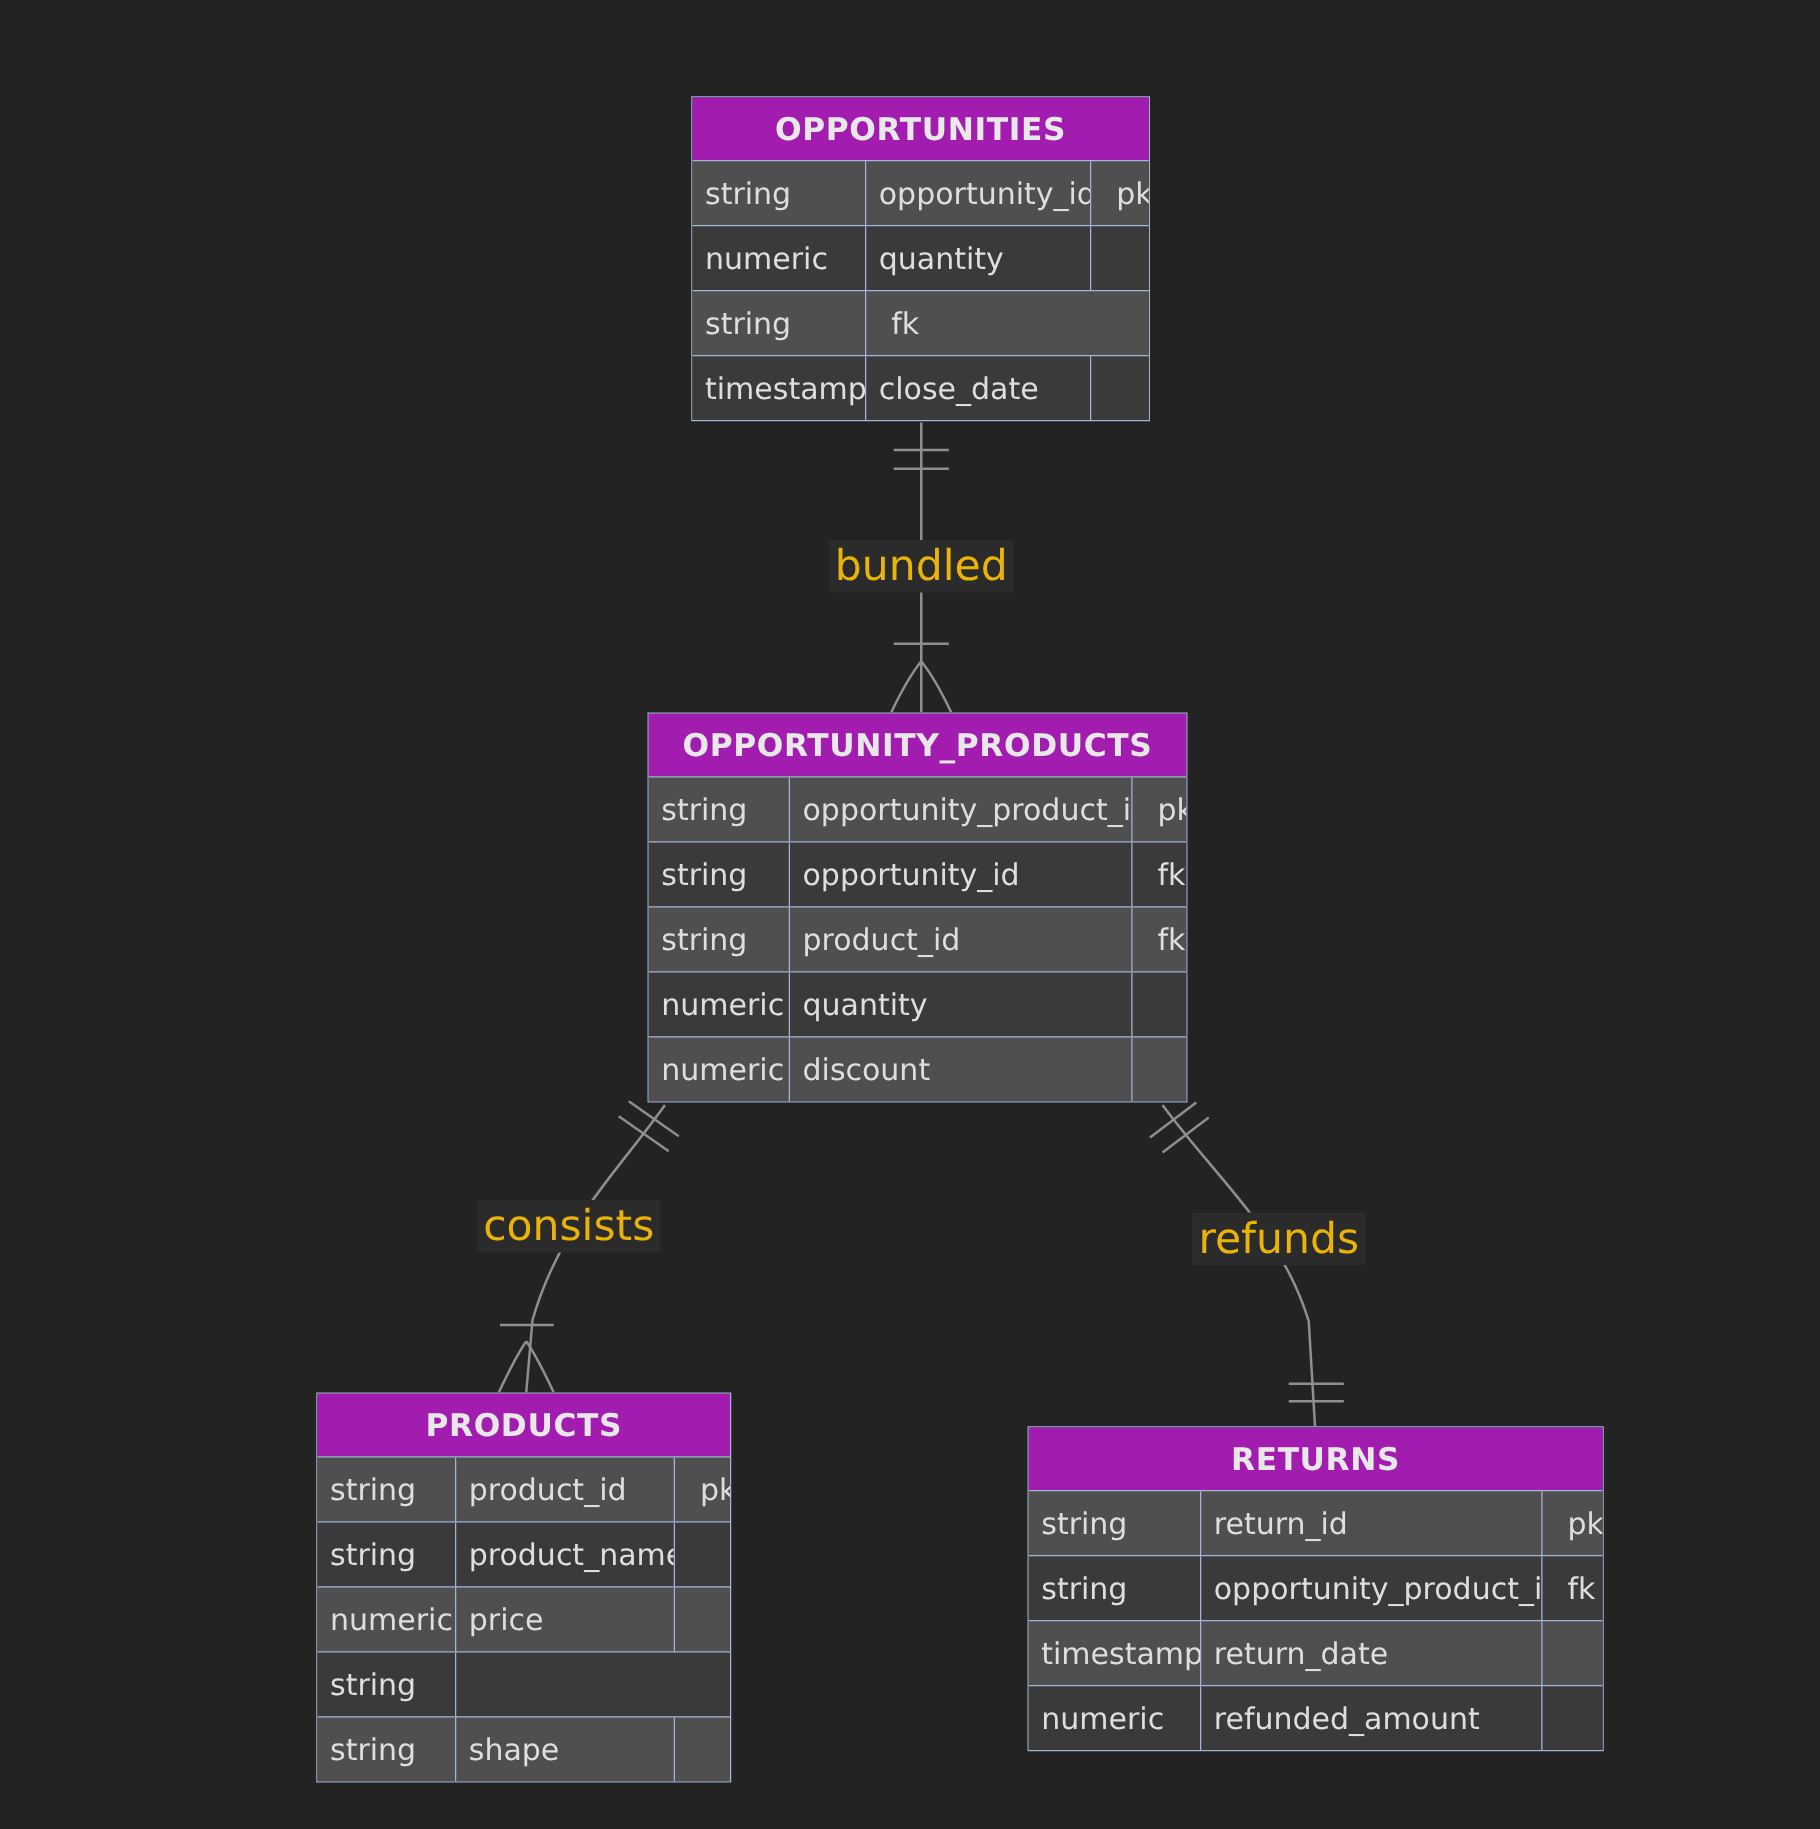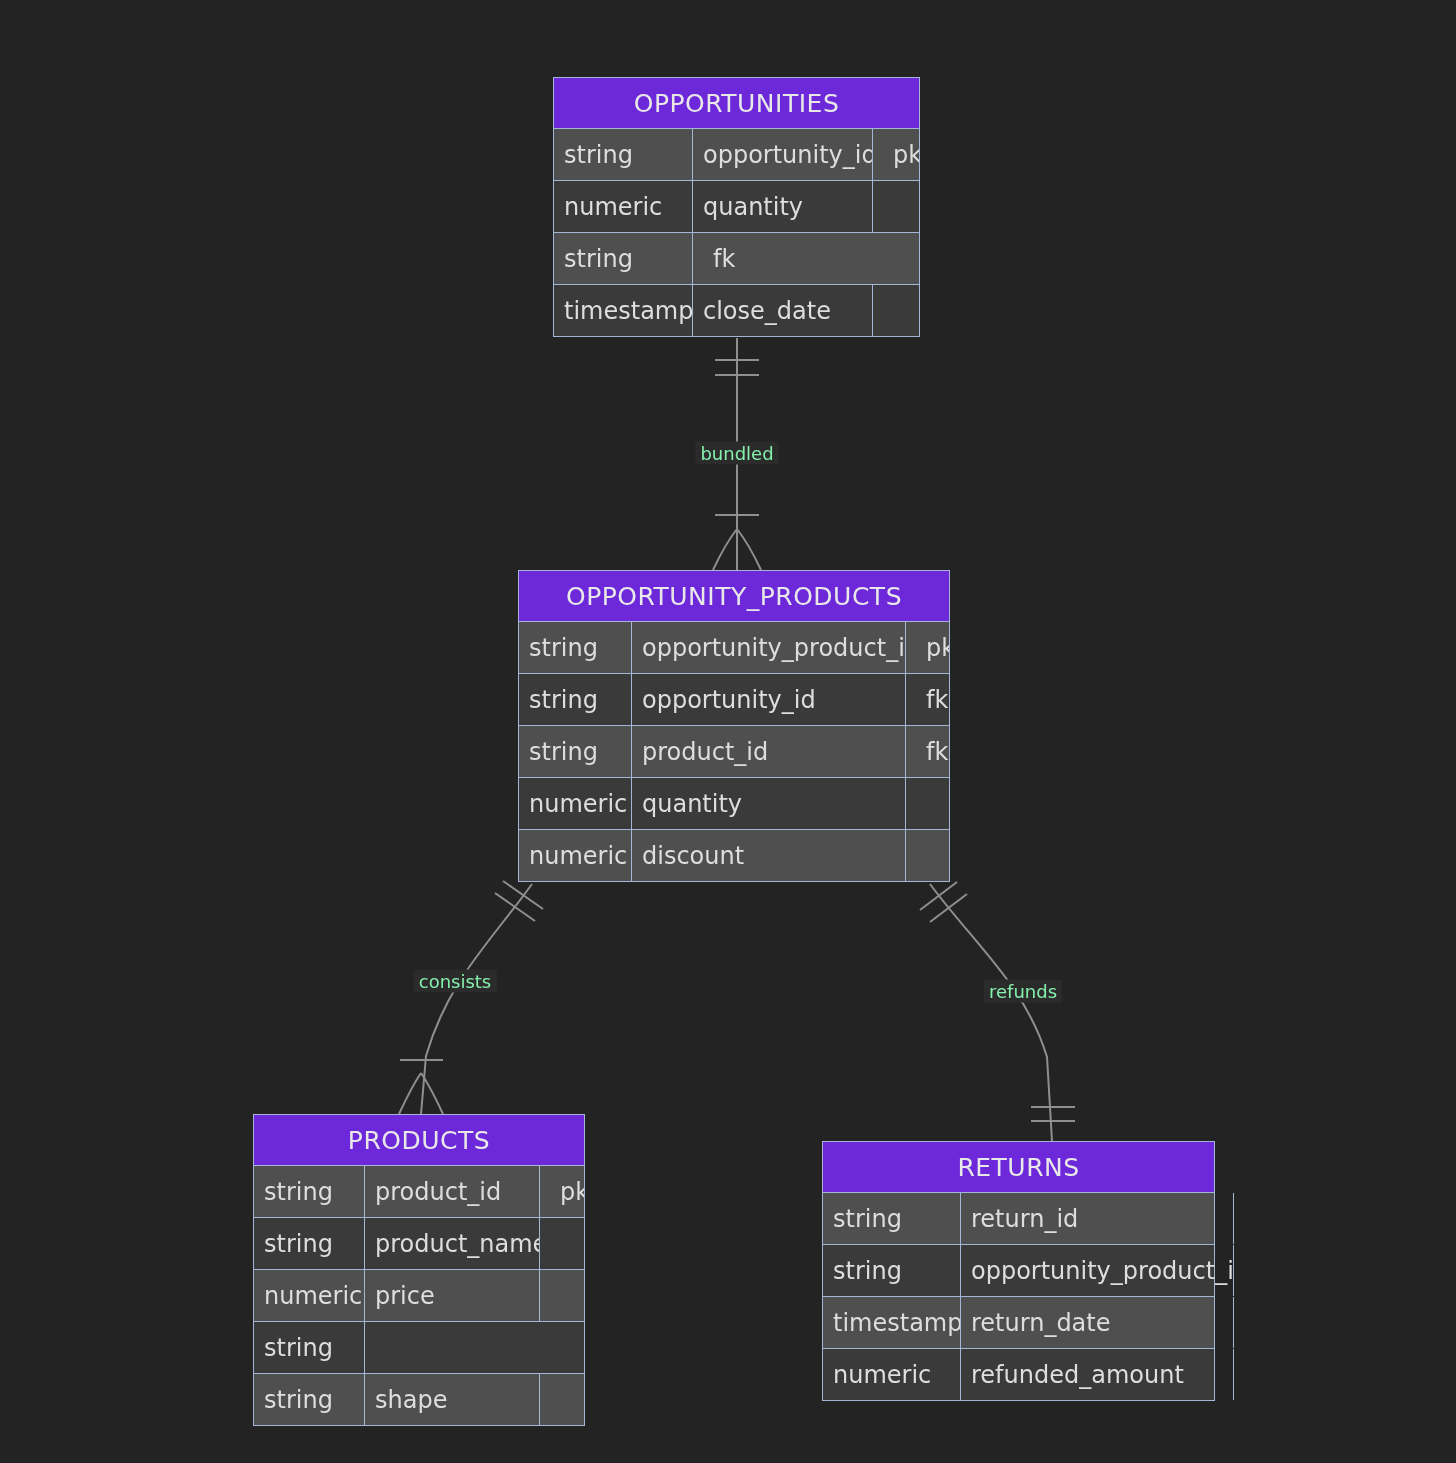--- a/index.html
+++ b/index.html
@@ -21,43 +21,43 @@
     width: 1456px; height: 1463px;
   }
   svg.edges path, svg.edges line {
     stroke: #8f8f8f;
     stroke-width: 2;
     fill: none;
   }
   .rel-label {
     position: absolute;
     transform: translate(-50%, -50%);
-    font-size: 18px;
-    color: #86efac;
+    font-size: 34px;
+    color: #eab308;
     background: #2b2b2b;
     padding: 1px 5px;
     white-space: nowrap;
     z-index: 3;
   }
   .entity {
     position: absolute;
     border: 1px solid #a4b6d6;
     background: #1a1a1a;
     z-index: 2;
     box-sizing: border-box;
   }
   .etitle {
     height: 50px;
     display: flex;
     align-items: center;
     justify-content: center;
     color: #e8e8e8;
     font-size: 25px;
-    font-weight: 400;
-    background: #6d28d9;
+    font-weight: 700;
+    background: #a21caf;
     letter-spacing: 0.5px;
   }
   .erow {
     display: grid;
     height: 52px;
     border-top: 1px solid #a4b6d6;
     box-sizing: border-box;
   }
   .erow.light { background: #4f4f4f; }
   .erow.dark  { background: #3a3a3a; }
@@ -73,21 +73,21 @@
   }
   .cell.n, .cell.k { border-left: 1px solid #a4b6d6; }
   .cell.k { padding-left: 20px; }
 
   .e0 { left: 553px; top: 77px;  width: 367px; }
   .e0 .erow { grid-template-columns: 138px 180px auto; }
   .e1 { left: 518px; top: 570px; width: 432px; }
   .e1 .erow { grid-template-columns: 112px 274px auto; }
   .e2 { left: 253px; top: 1114px; width: 332px; }
   .e2 .erow { grid-template-columns: 110px 175px auto; }
-  .e3 { left: 822px; top: 1141px; width: 393px; }
+  .e3 { left: 822px; top: 1141px; width: 461px; }
   .e3 .erow { grid-template-columns: 137px 273px auto; }
 </style>
 </head>
 <body>
 
 <div class="canvas">
 
   <svg class="edges" viewBox="0 0 1456 1463">
 
     <g>

